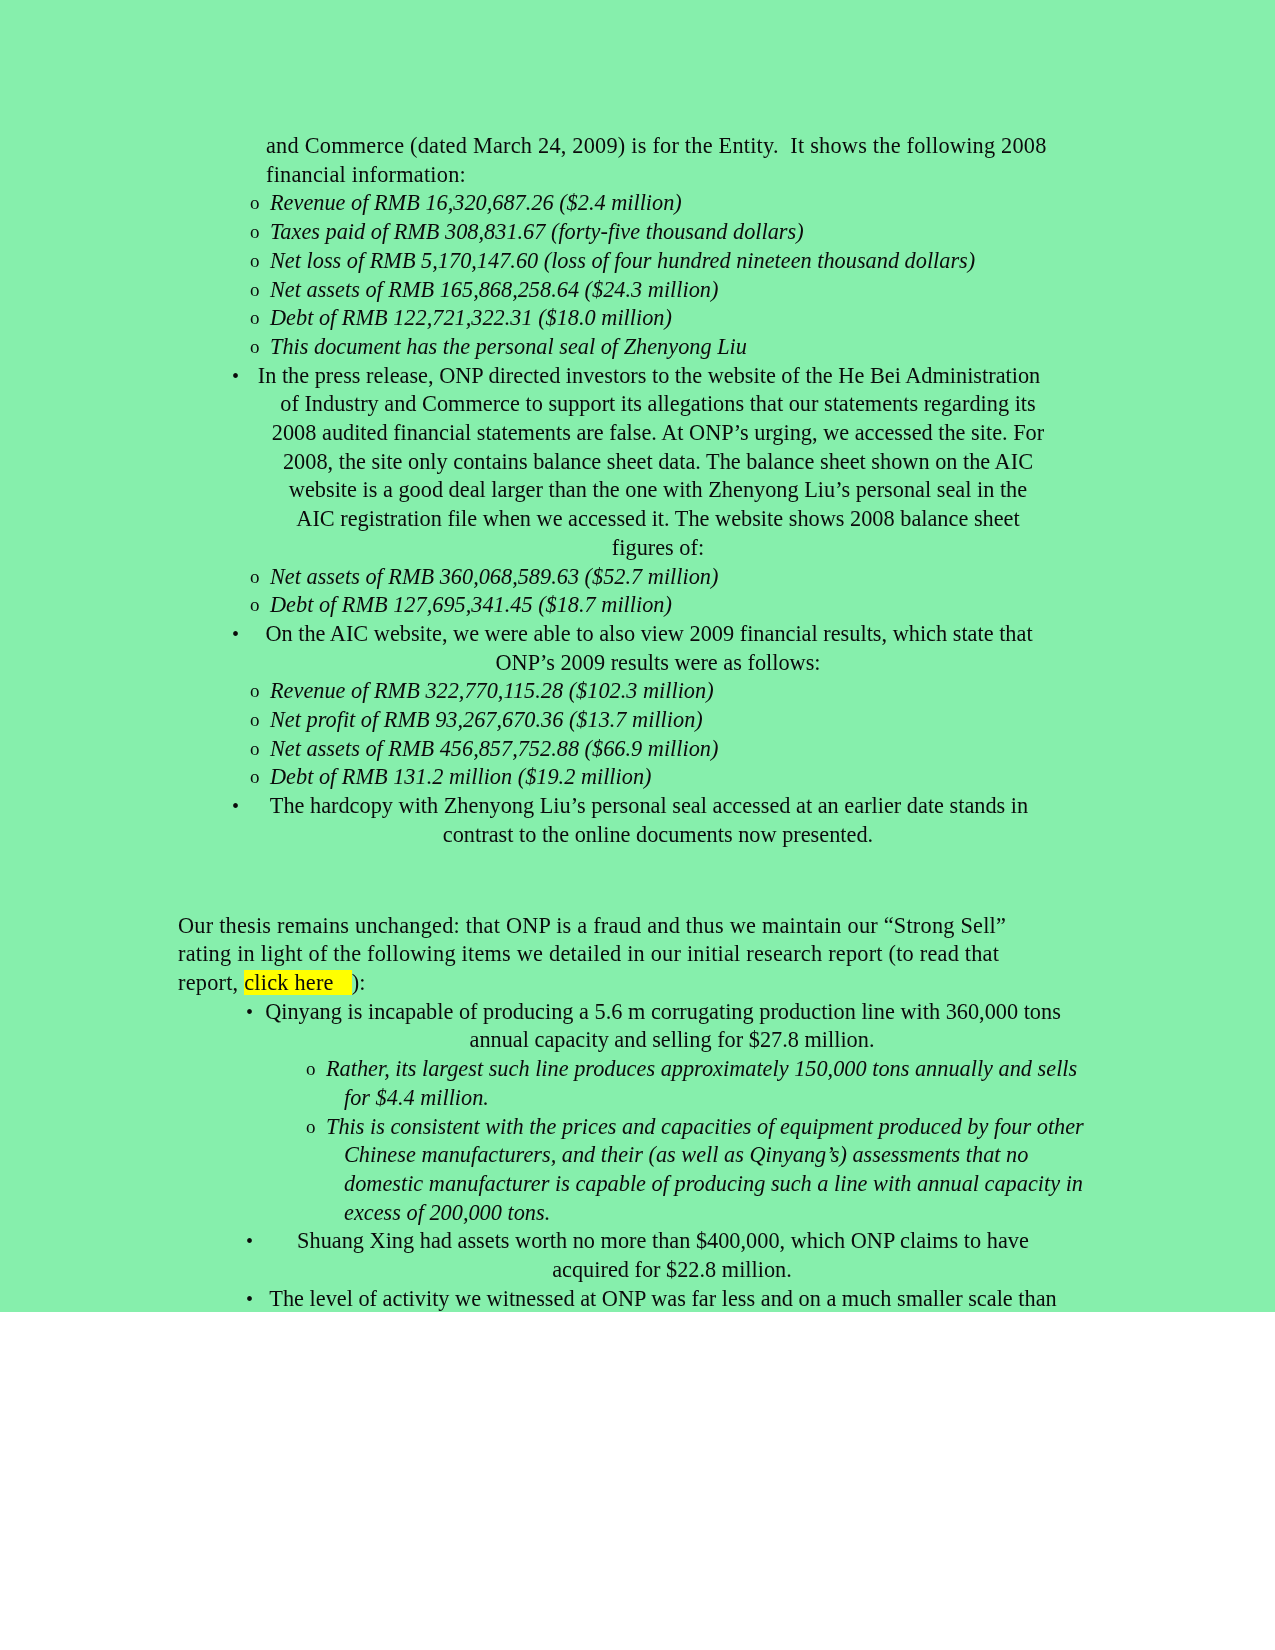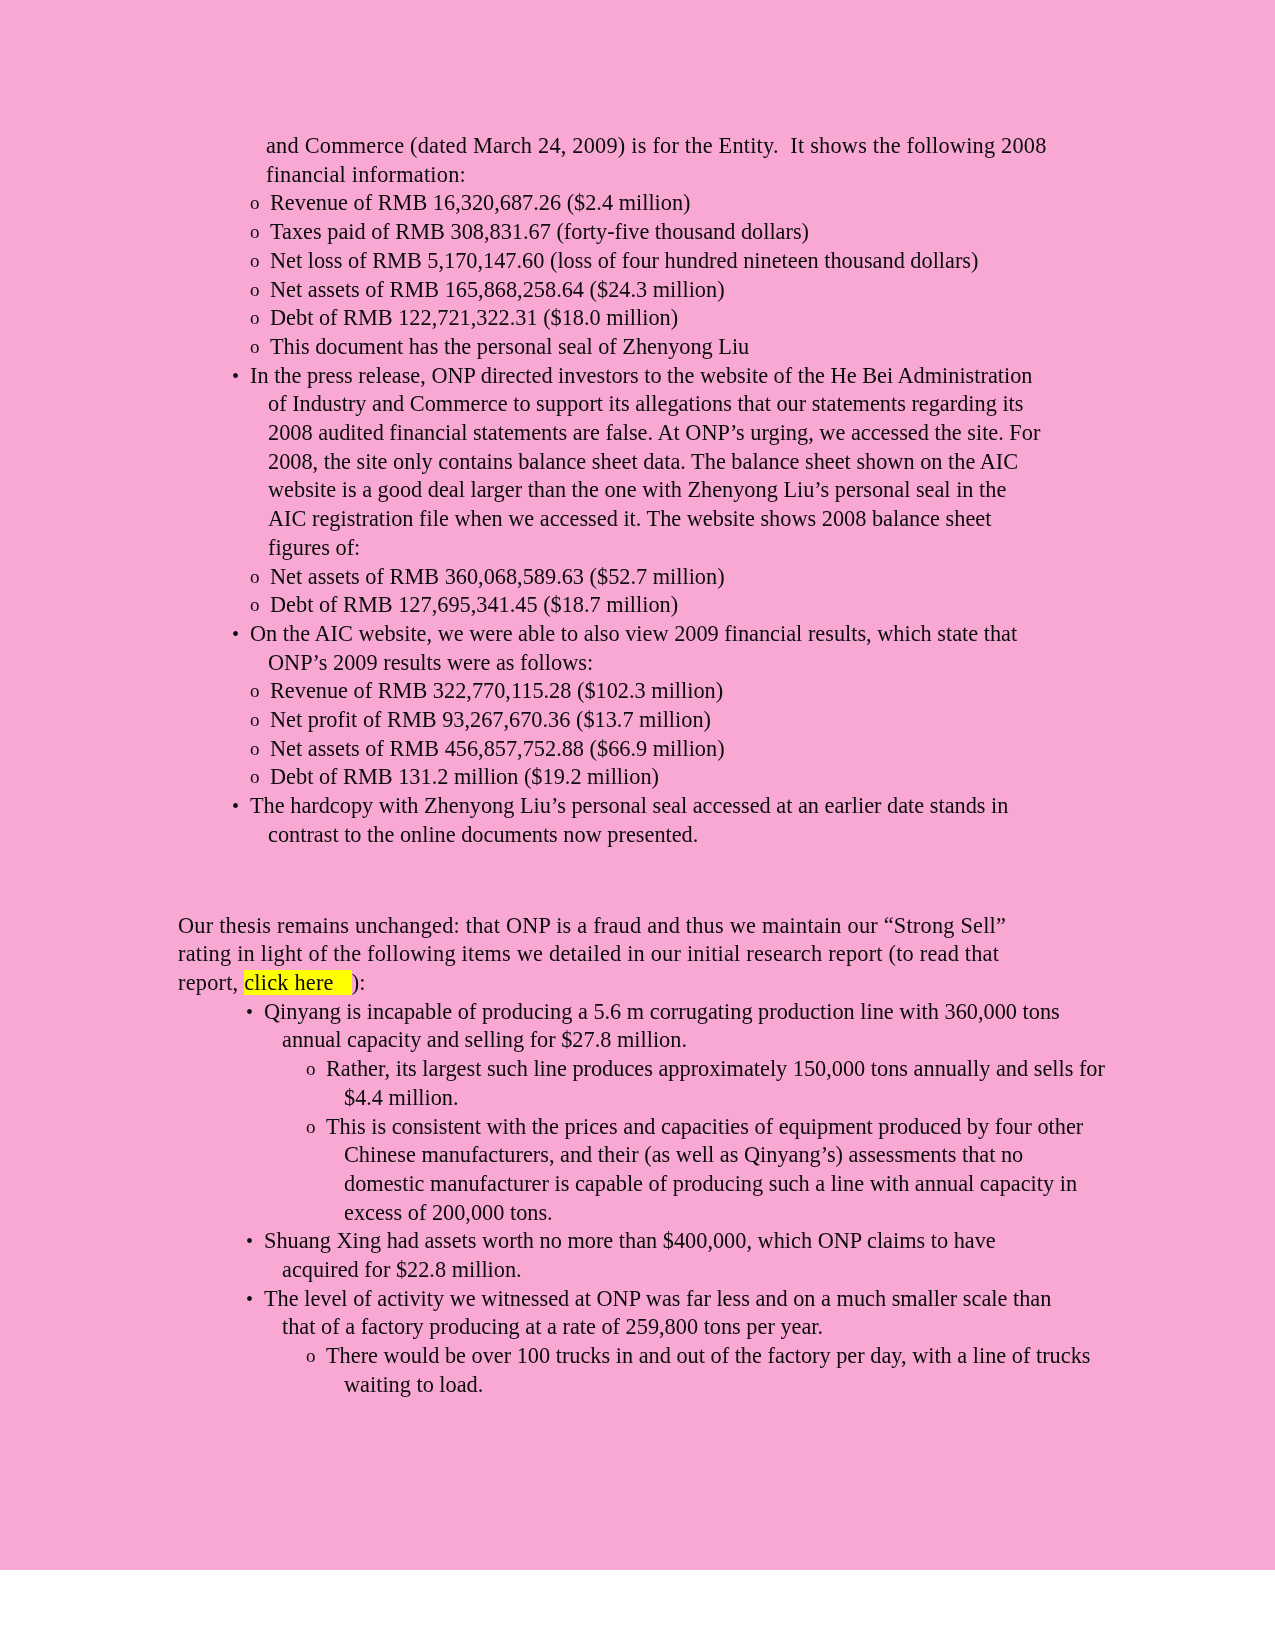--- a/index.html
+++ b/index.html
@@ -13,22 +13,22 @@
     position: relative;
     font-family: "Liberation Serif", "DejaVu Serif", serif;
     color: #0b0b0b;
     -webkit-font-smoothing: antialiased;
   }
   .page {
     position: absolute;
     left: 0;
     top: 0;
     width: 1275px;
-    height: 1570px;
-    background: #f9a8d4;
+    height: 1312px;
+    background: #86efac;
     overflow: hidden;
   }
   .content {
     position: absolute;
     left: 178px;
     top: 132px;
     width: 870px;
   }
 
   
@@ -74,20 +74,21 @@
     line-height: 28.7px;
   }
   ul.lvl1 > li > .txt {
     display: block;
     text-indent: 0;
   }
   
   ul.lvl1 > li > .txt {
     padding-left: 18px;
     text-indent: -18px;
+    text-align: center;
   }
 
   ul.lvl2 {
     list-style: none;
     margin: 0;
     padding: 0;
   }
   ul.lvl2 > li {
     position: relative;
     margin-left: 72px;
@@ -100,20 +101,21 @@
     position: absolute;
     left: 0px;
     top: 0px;
     font-size: 19px;
     line-height: 28.7px;
   }
   ul.lvl2 > li > .txt {
     display: block;
     padding-left: 18px;
     text-indent: -18px;
+    font-style: italic;
   }
 
   
   ul.lvl1.deep > li { margin-left: 68px; }
   ul.lvl2.deep > li { margin-left: 128px; }
   .spacer-md { height: 32px; }
 
   mark.hl {
     background: #ffff00;
     color: #0b0b0b;

